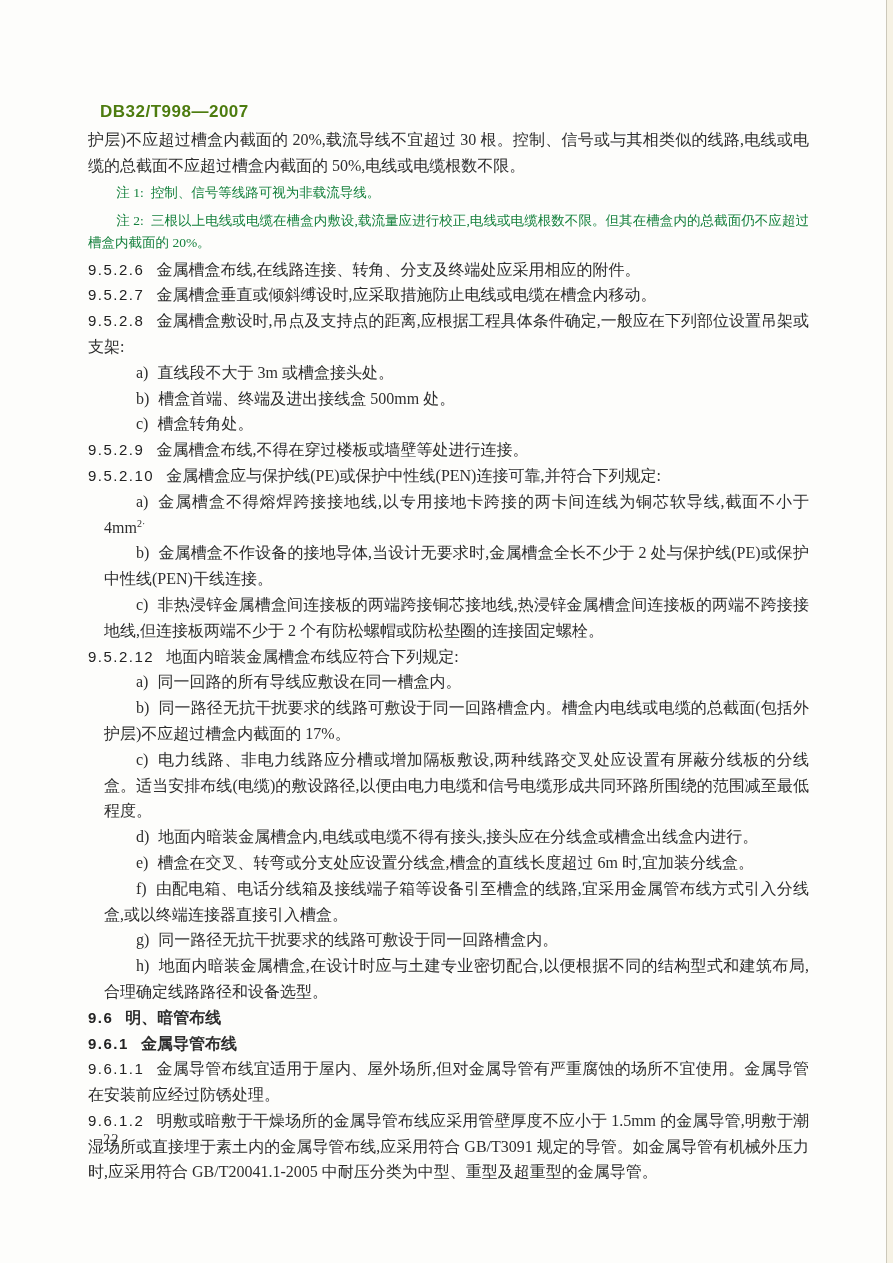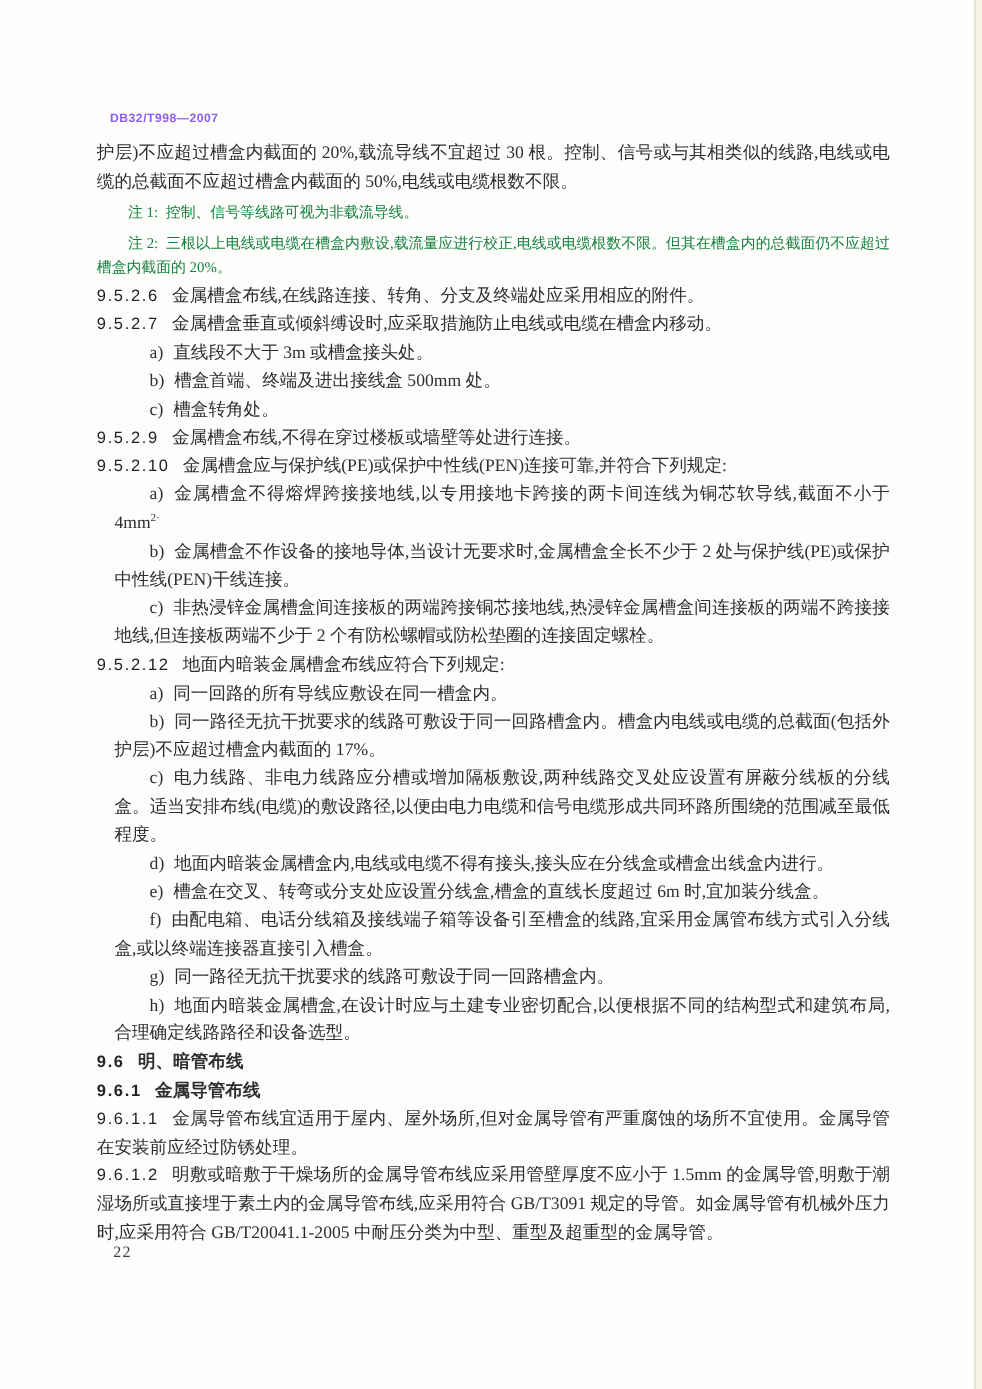--- a/index.html
+++ b/index.html
@@ -9,21 +9,21 @@
     background:#fdfdfb;
     overflow:hidden;
     font-family:"Liberation Serif","DejaVu Serif",serif;
     color:#2e2e2e;
   }
   .edge-strip{position:absolute;top:0;right:0;width:6px;height:100%;background:#f6f2e4;}
   .edge-line{position:absolute;top:0;right:6px;width:1px;height:100%;background:#ccc8ba;}
   .header{
     position:absolute;left:100px;top:102px;
     font-family:"Liberation Sans","DejaVu Sans",sans-serif;
-    font-weight:700;font-size:11px;letter-spacing:0.5px;color:#8b5cf6;
+    font-weight:700;font-size:17px;letter-spacing:0.5px;color:#4d7c0f;
   }
   .doc{position:absolute;left:88px;top:127px;width:721px;}
   .doc p{margin:0;text-align:justify;font-size:16px;line-height:25.8px;}
   p.body-p{ text-indent:0; }
   p.note{font-size:13.5px;line-height:22px;padding:3px 0;text-indent:2.1em;color:#15803d;}
   p.item{text-indent:2em;margin-left:16px;}
   p.clause{text-indent:0;}
   p.heading{font-weight:700;}
   .num{
     font-family:"Liberation Sans","DejaVu Sans",sans-serif;
@@ -52,20 +52,21 @@
     <p class="body-p"><span>护层)不应超过槽盒内截面的 20%,载流导线不宜超过 30 根。控制、信号或与其相类似的线路,电线或电缆的总截面不应超过槽盒内截面的 50%,电线或电缆根数不限。</span></p>
 
     <p class="note"><span class="note-lbl">注 1:</span><span>控制、信号等线路可视为非载流导线。</span></p>
 
     <p class="note"><span class="note-lbl">注 2:</span><span>三根以上电线或电缆在槽盒内敷设,载流量应进行校正,电线或电缆根数不限。但其在槽盒内的总截面仍不应超过槽盒内截面的 20%。</span></p>
 
     <p class="clause"><span class="num">9.5.2.6</span><span>金属槽盒布线,在线路连接、转角、分支及终端处应采用相应的附件。</span></p>
 
     <p class="clause"><span class="num">9.5.2.7</span><span>金属槽盒垂直或倾斜缚设时,应采取措施防止电线或电缆在槽盒内移动。</span></p>
 
+    <p class="clause"><span class="num">9.5.2.8</span><span>金属槽盒敷设时,吊点及支持点的距离,应根据工程具体条件确定,一般应在下列部位设置吊架或支架:</span></p>
 
     <p class="item"><span class="lbl">a)</span><span>直线段不大于 3m 或槽盒接头处。</span></p>
 
     <p class="item"><span class="lbl">b)</span><span>槽盒首端、终端及进出接线盒 500mm 处。</span></p>
 
     <p class="item"><span class="lbl">c)</span><span>槽盒转角处。</span></p>
 
     <p class="clause"><span class="num">9.5.2.9</span><span>金属槽盒布线,不得在穿过楼板或墙壁等处进行连接。</span></p>
 
     <p class="clause"><span class="num">9.5.2.10</span><span>金属槽盒应与保护线(PE)或保护中性线(PEN)连接可靠,并符合下列规定:</span></p>

